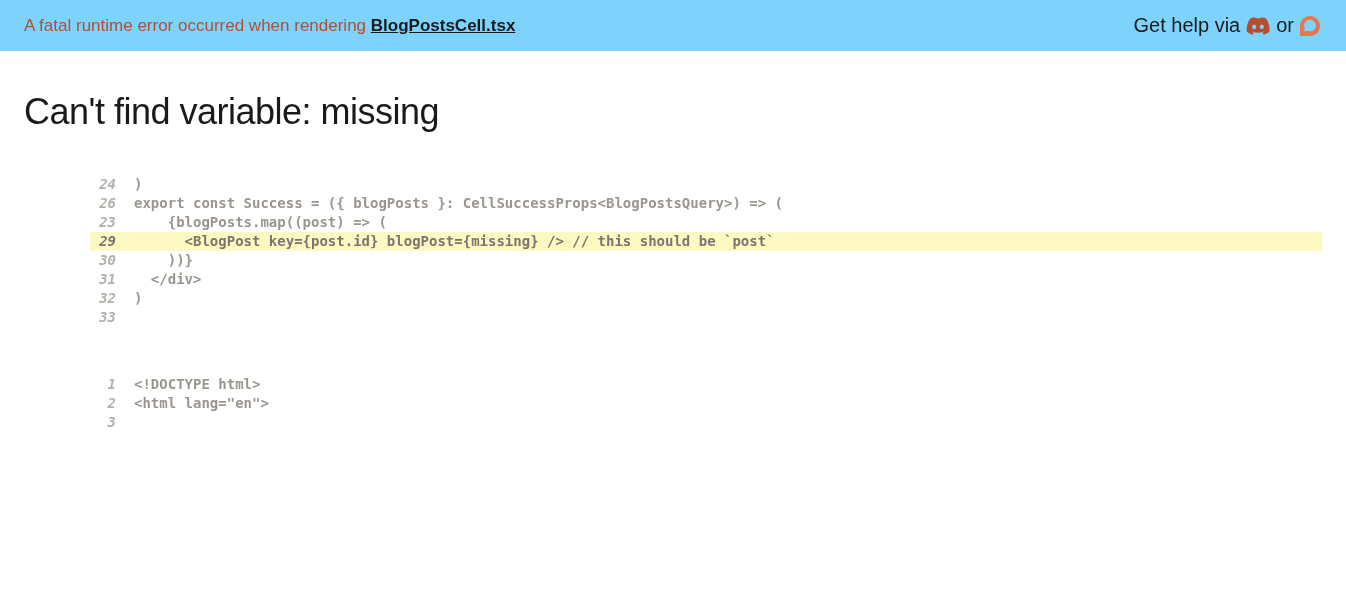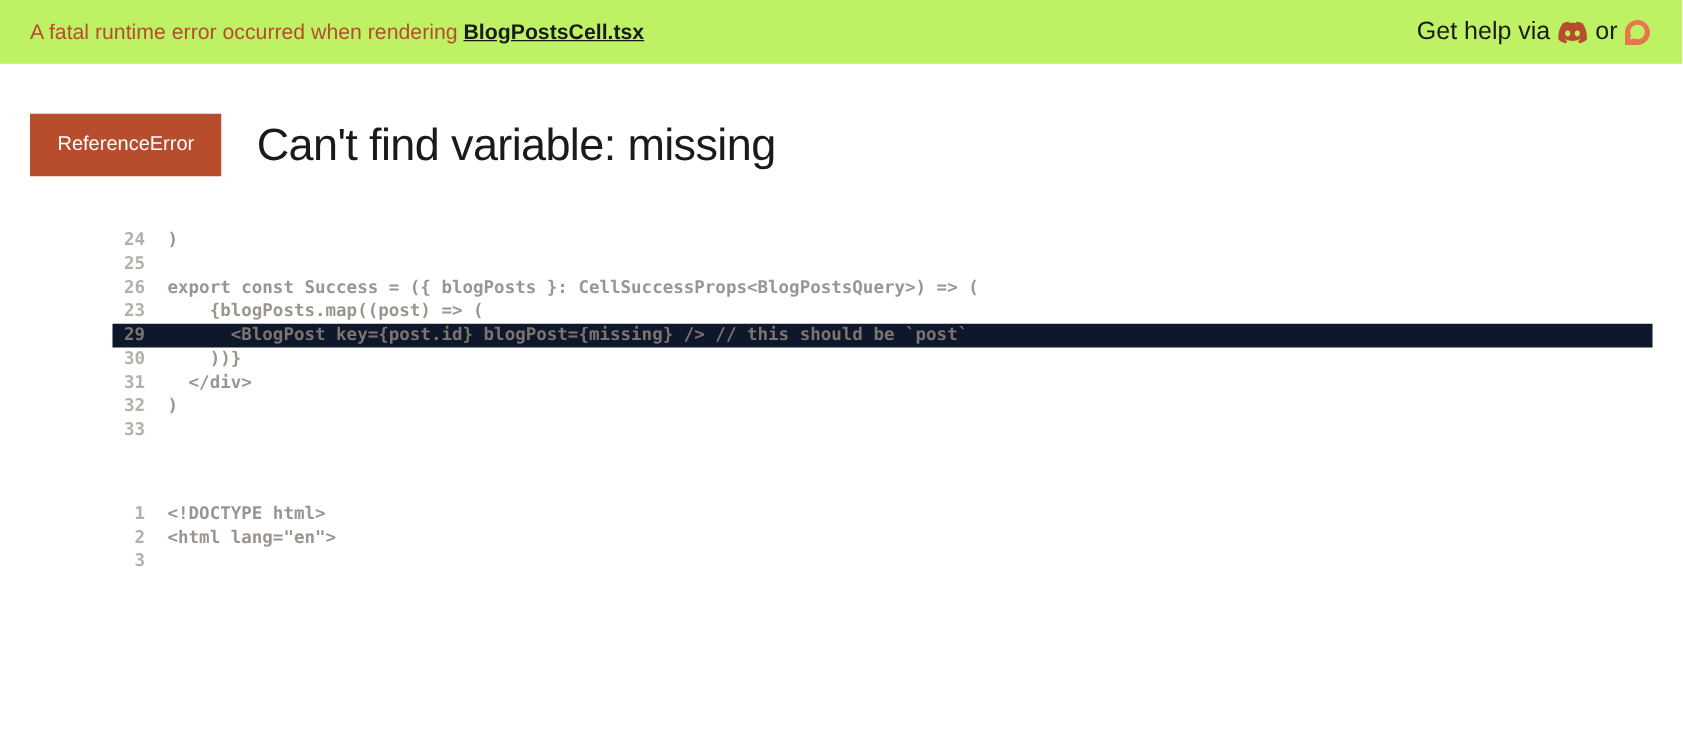--- a/index.html
+++ b/index.html
@@ -9,21 +9,21 @@
     }
     body {
       font-family: -apple-system, BlinkMacSystemFont, "Segoe UI", Helvetica, Arial, sans-serif;
       background: #ffffff;
       color: #1a1a1a;
       width: 1346px;
       height: 605px;
       overflow: hidden;
     }
     .header-bar {
-      background: #bef264;
+      background: #7dd3fc;
       padding: 14px 24px;
       display: flex;
       justify-content: space-between;
       align-items: center;
       font-size: 17px;
     }
     .header-left {
       color: #b84d2e;
       font-weight: 400;
     }
@@ -89,30 +89,31 @@
       font-family: ui-monospace, SFMono-Regular, Menlo, Monaco, Consolas, monospace;
       font-size: 14px;
       line-height: 19px;
       margin-left: 66px;
     }
     .code-line {
       display: flex;
       padding: 0;
     }
     .code-line.highlight {
-      background: #0f172a;
+      background: #fef9c3;
     }
     .line-num {
       width: 44px;
       text-align: right;
       padding-right: 18px;
       color: #b3b0aa;
       font-weight: 600;
       flex-shrink: 0;
       user-select: none;
+      font-style: italic;
     }
     .line-code {
       color: #9a968f;
       font-weight: 600;
       white-space: pre;
       flex: 1;
     }
     .code-line.highlight .line-num {
       color: #7a766f;
     }
@@ -138,34 +139,29 @@
     <a href="#" class="discourse-icon">
       <svg width="20" height="20" viewBox="0 0 24 24" fill="#e8764c">
           <path d="M12.1,0C5.7,0,0,5.4,0,11.8c0,0.1,0,12.2,0,12.2l12.1,0c6.6,0,11.9-5.4,11.9-12S18.7,0,12.1,0z M12,18.5 c-1.1,0-2.2-0.3-3.1-0.8l-4.3,1.1l1.3-4c-0.6-1-1-2.2-1-3.4c0-3.8,3.2-6.9,7.1-6.9s7.1,3.1,7.1,6.9S15.9,18.5,12,18.5z"></path>
         </svg>
     </a>
   </div>
 </div>
 
 <div class="content">
   <div class="error-title-row">
-    <div class="error-badge">ReferenceError</div>
     <div class="error-message">Can't find variable: missing</div>
   </div>
 
   <div id="stacks-container">
       <div class="stack-section">
         <div class="code-block">
           <div class="code-line">
             <span class="line-num">24</span>
             <span class="line-code">)</span>
-          </div>
-          <div class="code-line">
-            <span class="line-num">25</span>
-            <span class="line-code"></span>
           </div>
           <div class="code-line">
             <span class="line-num">26</span>
             <span class="line-code">export const Success = ({ blogPosts }: CellSuccessProps&lt;BlogPostsQuery&gt;) =&gt; (</span>
           </div>
           <div class="code-line">
             <span class="line-num">23</span>
             <span class="line-code">    {blogPosts.map((post) =&gt; (</span>
           </div>
           <div class="code-line highlight">

